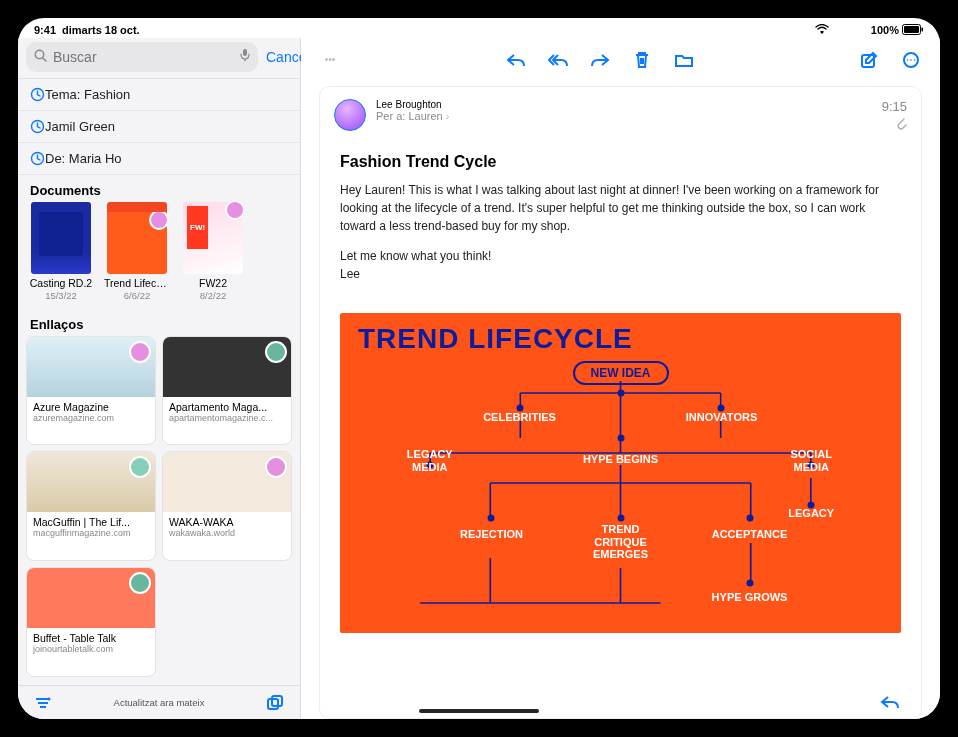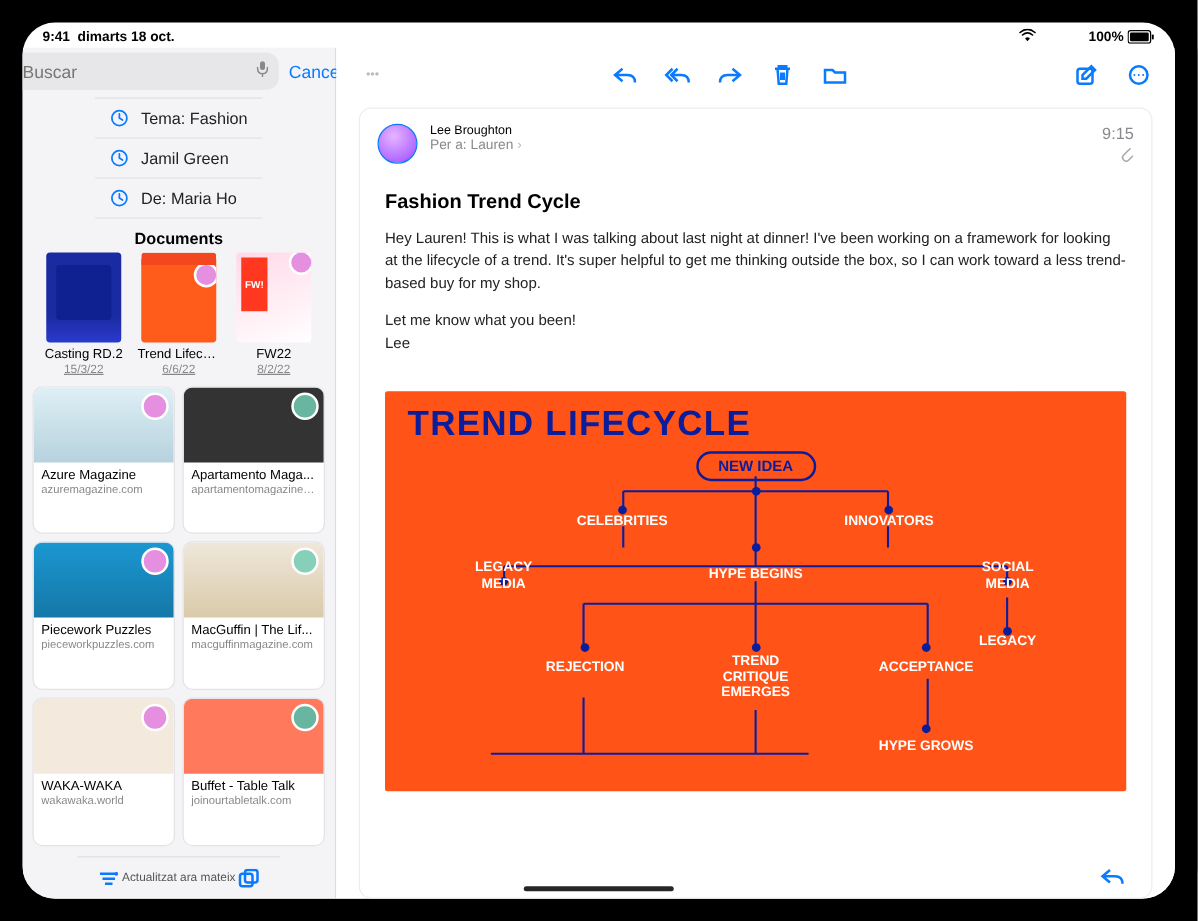--- a/index.html
+++ b/index.html
@@ -11,60 +11,59 @@
   .screen {
     width: 100%; height: 100%; background: #fff; border-radius: 26px; overflow: hidden;
     position: relative; display: flex; flex-direction: column;
   }
 
   
   .status-bar {
     height: 20px; display: flex; justify-content: space-between; align-items: center;
     padding: 3px 16px 0; font-size: 11px; font-weight: 600; color: #000;
   }
-  .status-left, .status-right { display: flex; gap: 6px; align-items: center; }
+  .status-left, .status-right { display: flex; gap: 6px; align-items: flex-start; }
   .battery { display: inline-flex; align-items: center; gap: 3px; margin-left: 36px; }
 
   
   .content { display: flex; flex: 1; overflow: hidden; }
   .sidebar {
-    width: 251px; background: #f4f4f6; display: flex; flex-direction: column;
+    width: 283px; background: #f4f4f6; display: flex; flex-direction: column;
     border-right: 1px solid #dcdcde;
-    align-items: center;
   }
   .mail-view { flex: 1; background: #fff; display: flex; flex-direction: column; }
 
   
   .search-row { display: flex; align-items: center; padding: 4px 8px 6px; gap: 8px; }
   .search-field {
     flex: 1; background: #e7e7ea; border-radius: 10px; height: 30px;
     display: flex; align-items: center; padding: 0 8px; gap: 6px;
   }
   .search-field input {
     border: none; background: transparent; flex: 1; font-size: 14px; outline: none;
   }
   .cancel-btn { color: #0a7aff; font-size: 14px; border: none; background: none; cursor: pointer; }
 
   
   .suggestions { border-top: 1px solid #e0e0e2; }
   .sugg-row {
-    display: flex; align-items: center; gap: 10px; padding: 8px 12px; font-size: 13px;
+    display: flex; align-items: center; padding: 8px 12px; font-size: 13px;
     border-bottom: 1px solid #e4e4e6; color: #222; cursor: pointer;
   }
   .clock-icon { width: 15px; height: 15px; }
 
   
   .side-header { font-size: 13px; font-weight: 700; color: #000; padding: 8px 12px 4px; }
 
   
   .docs-row { display: flex; gap: 10px; padding: 0 10px 8px; }
   .doc-card { width: 66px; font-size: 10px; text-align: center; cursor: pointer; }
   .doc-thumb { width: 60px; height: 72px; border-radius: 3px; margin: 0 auto 4px; position: relative; overflow: hidden; }
   .doc-name { font-size: 10.5px; line-height: 1.1; white-space: nowrap; overflow: hidden; text-overflow: ellipsis; }
-  .doc-date { font-size: 9.5px; color: #888; text-decoration: underline; }
+  .doc-date { font-size: 9.5px; color: #888; }
 
   .thumb1 { background: linear-gradient(#1a2aa0 70%, #2a3acc); }
   .thumb1::after { content:""; position:absolute; top:10px; left:8px; width:44px; height:44px; background:#0f2090; border-radius:3px; }
   .thumb2 { background: #ff5b1a; border-top: 10px solid #f4471f; }
   .thumb3 { background: linear-gradient(160deg, #ffd9e8, #fff); }
   .pink-avatar {
     position: absolute; top: -2px; right: -2px; width: 20px; height: 20px;
     border-radius: 50%; background: #e48fe0; border: 2px solid #fff;
   }
   .fw-badge {
@@ -262,46 +261,38 @@
           <div class="doc-card">
             <div class="doc-thumb thumb3">
               <div class="fw-badge">FW!</div>
               <div class="pink-avatar"></div>
             </div>
             <div class="doc-name">FW22</div>
             <div class="doc-date">8/2/22</div>
           </div>
         </div>
 
+        <div class="side-header">Enllaços</div>
         <div class="links-grid">
           <div class="link-card">
             <div class="link-thumb lc-1">
                 <div class="link-avatar"></div>
               </div>
             <div class="link-label">
                 <div class="link-title">Azure Magazine</div>
                 <div class="link-domain">azuremagazine.com</div>
               </div>
           </div>
           <div class="link-card">
             <div class="link-thumb lc-2">
                 <div class="link-avatar"></div>
               </div>
             <div class="link-label">
                 <div class="link-title">Apartamento Maga...</div>
                 <div class="link-domain">apartamentomagazine.c...</div>
-              </div>
-          </div>
-          <div class="link-card">
-            <div class="link-thumb lc-3">
-                <div class="link-avatar"></div>
-              </div>
-            <div class="link-label">
-                <div class="link-title">Piecework Puzzles</div>
-                <div class="link-domain">pieceworkpuzzles.com</div>
               </div>
           </div>
           <div class="link-card">
             <div class="link-thumb lc-4">
                 <div class="link-avatar"></div>
               </div>
             <div class="link-label">
                 <div class="link-title">MacGuffin | The Lif...</div>
                 <div class="link-domain">macguffinmagazine.com</div>
               </div>
@@ -410,21 +401,21 @@
                 <svg width="12" height="14" viewBox="0 0 12 14">
                     <path d="M9 3 L4 8 Q2 10 4 12 Q6 14 8 12 L11 9" stroke="#aaa" stroke-width="1.3" fill="none" stroke-linecap="round"></path>
                   </svg>
               </div>
             </div>
           </div>
 
           <div class="mail-subject">Fashion Trend Cycle</div>
           <div class="mail-body">
             <p>Hey Lauren! This is what I was talking about last night at dinner! I've been working on a framework for looking at the lifecycle of a trend. It's super helpful to get me thinking outside the box, so I can work toward a less trend-based buy for my shop.</p>
-            <p><span>Let me know what you been!</span><br><span>Lee</span></p>
+            <p><span>Let me know what you think!</span><br><span>Lee</span></p>
           </div>
 
           <div class="attachment">
             <div class="att-title">TREND LIFECYCLE</div>
 
             <svg class="lines" viewBox="0 0 560 320" preserveAspectRatio="none">
 
               <path d="M280 68 L280 80 M180 80 L380 80 M180 80 L180 95 M380 80 L380 95 M280 80 L280 125"></path>
 
               <path d="M180 108 L180 125 M380 108 L380 125 M90 140 L470 140 M90 140 L90 152 M470 140 L470 152 M280 125 L280 140"></path>

